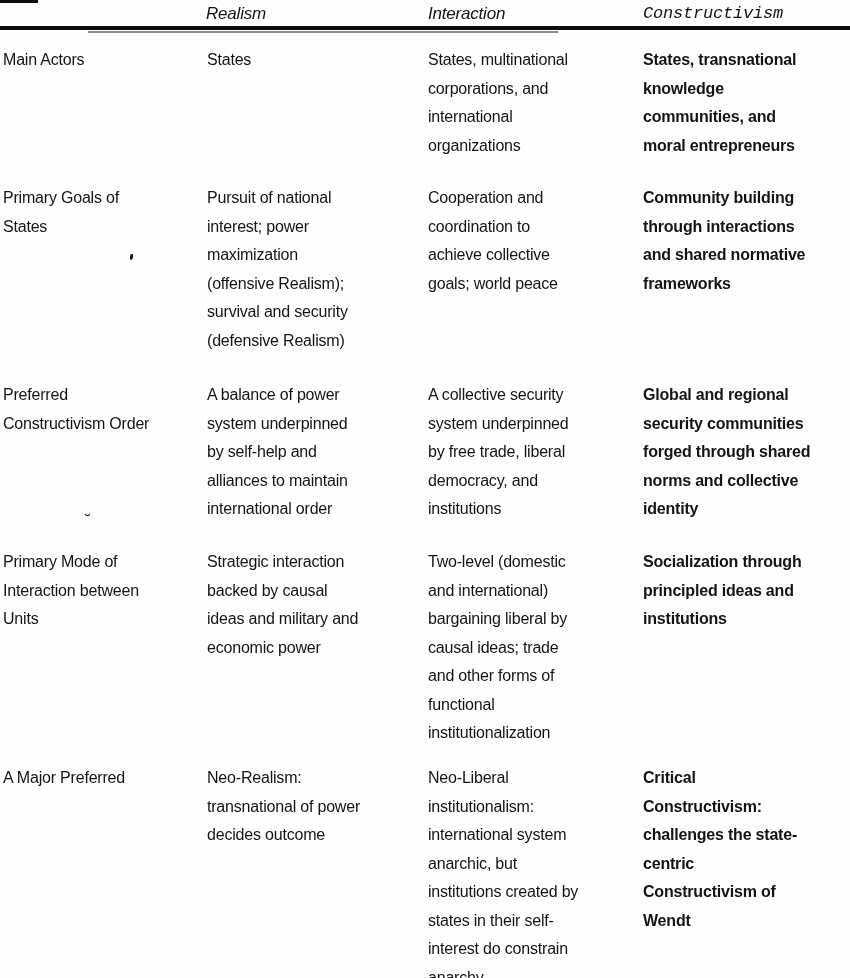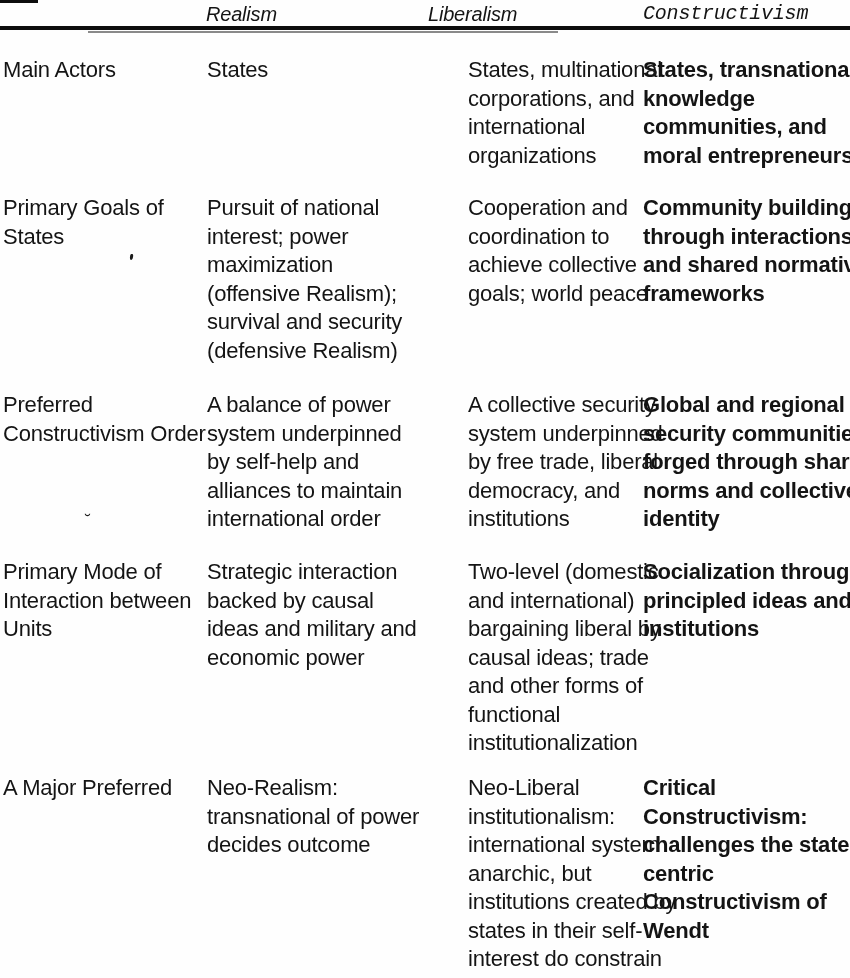--- a/index.html
+++ b/index.html
@@ -13,21 +13,21 @@
     height: 978px;
     background: #fefefe;
     font-family: "Liberation Sans", sans-serif;
     color: #141414;
     overflow: hidden;
   }
   
   .hcell {
     position: absolute;
     top: 2px;
-    font-size: 20px;
+    font-size: 17px;
     line-height: 24px;
     font-style: italic;
     letter-spacing: -0.2px;
     white-space: pre;
   }
   .hc2 { left: 206px; }
   .hc3 { left: 428px; }
   .hc4 { left: 643px; font-family: Liberation Mono, monospace; }
   
   .rule {
@@ -48,29 +48,29 @@
     opacity: 0.55;
   }
   
   .row {
     position: absolute;
     left: 0;
     width: 850px;
   }
   .cell {
     position: absolute;
-    top: 16px;
-    font-size: 22px;
+    top: 6px;
+    font-size: 16px;
     line-height: 28.5px;
     letter-spacing: -0.2px;
     white-space: pre;
   }
   .c1 { left: 3px;   width: 202px; }
   .c2 { left: 207px; width: 219px; }
-  .c3 { left: 428px; width: 213px; margin-left: 40px; }
+  .c3 { left: 428px; width: 213px; }
   .c4 { left: 643px; width: 207px; font-weight: bold; }
   
   .artifact { position: absolute; }
   .top-left-line {
     left: 0; top: 0;
     width: 38px; height: 3px;
     background: #0d0d0d;
   }
   .speck {
     left: 130px; top: 254px;
@@ -88,21 +88,21 @@
 </style>
 </head>
 <body>
 
 <div class="page">
 
   <div class="artifact top-left-line"></div>
 
   <div>
     <div class="hcell hc2">Realism</div>
-    <div class="hcell hc3">Liberalism</div>
+    <div class="hcell hc3">Interaction</div>
     <div class="hcell hc4">Constructivism</div>
   </div>
 
   <div class="rule"></div>
   <div class="rule-smudge"></div>
 
   <section class="row" style="top:40px">
     <div class="cell c1">Main Actors</div>
     <div class="cell c2">States</div>
     <div class="cell c3">States, multinational

